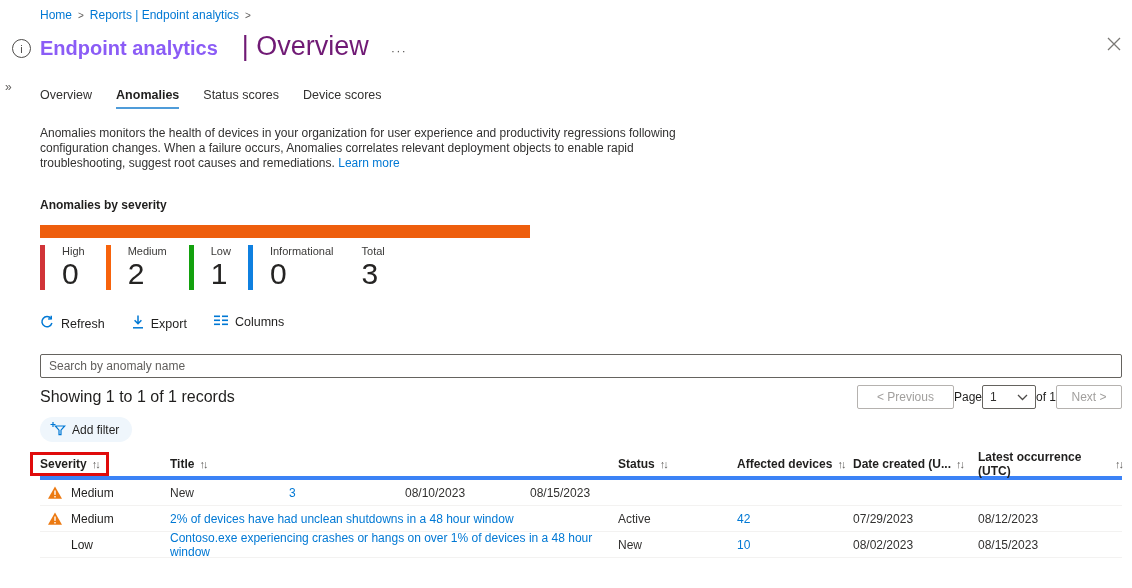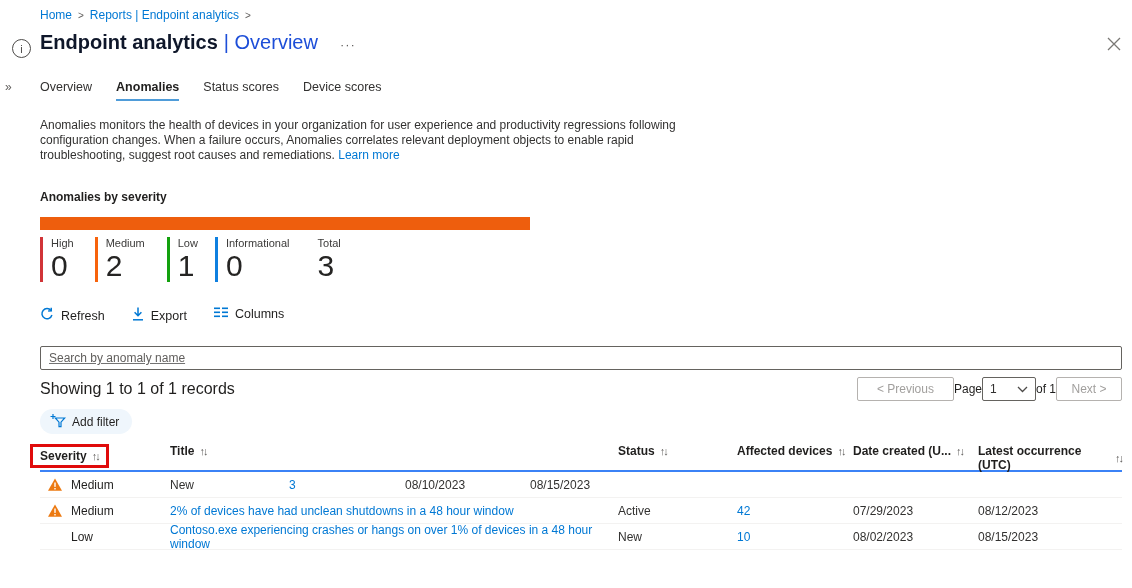--- a/index.html
+++ b/index.html
@@ -15,74 +15,74 @@
 
   .content { margin-left:40px; width:1082px; }
 
   
   .breadcrumb { padding-top:8px; font-size:12px; display:flex; align-items:center; gap:6px; }
   .crumb { color:#0078d4; cursor:pointer; }
   .crumb-sep { color:#605e5c; font-size:10px; }
 
   
   .page-header { margin-top:9px; display:flex; align-items:baseline; }
-  .page-title { font-size:20px; font-weight:700; color:#0f172a; }
-  .page-subtitle { font-size:20px; font-weight:400; color:#1d4ed8; margin-left:6px; }
+  .page-title { font-size:20px; font-weight:700; color:#8b5cf6; }
+  .page-subtitle { font-size:27px; font-weight:400; color:#701a75; margin-left:24px; }
   .more-btn { margin-left:22px; color:#605e5c; font-size:13px; letter-spacing:1px; cursor:pointer; }
 
   
   .tabs { margin-top:26px; display:flex; gap:24px; font-size:12.5px; }
   .tab { color:#323130; padding-bottom:5px; cursor:pointer; }
   .tab.active { font-weight:700; color:#201f1e; border-bottom:2px solid #4f9cd9; }
 
   
   .description { margin-top:17px; max-width:658px; font-size:12px; line-height:15px; color:#323130; }
   .link { color:#0078d4; cursor:pointer; }
 
   
   .sev-heading { margin-top:27px; font-size:12px; font-weight:700; color:#201f1e; }
   .sev-bar { margin-top:13px; width:490px; height:13px; background:#ee5e0d; }
   .tiles { margin-top:7px; display:flex; align-items:flex-start; }
-  .tile { border-left:3px solid #c2410c; padding-left:8px; }
+  .tile { border-left:5px solid #c2410c; padding-left:17px; }
   .tile-label { font-size:11px; line-height:13px; color:#3b3a39; }
   .tile-value { font-size:30px; line-height:32px; color:#252423; }
   .tile.t-high { border-left-color:#d13438; margin-right:21px; }
   .tile.t-medium { border-left-color:#f7630c; margin-right:22px; }
   .tile.t-low { border-left-color:#13a10e; margin-right:17px; }
   .tile.t-info { border-left-color:#0f80e0; margin-right:28px; }
   .tile.t-total { border-left:none; padding-left:0; }
 
   
   .toolbar { margin-top:25px; display:flex; gap:27px; align-items:flex-start; }
   .tool { display:flex; align-items:center; gap:7px; font-size:12.5px; color:#201f1e; cursor:pointer; }
 
   
   .search-input { margin-top:22px; width:100%; height:24px; border:1px solid #65635f; border-radius:2px;
-    padding:0 8px; font-size:12px; font-family:"Liberation Sans", sans-serif; color:#737373; display:block;text-decoration:underline; }
+    padding:0 8px; font-size:12px; font-family:"Liberation Sans", sans-serif; color:#0f172a; display:block; }
   .search-input::placeholder { color:#605e5c; }
 
   
   .meta-row { margin-top:7px; display:flex; justify-content:space-between; align-items:center; }
   .showing { font-size:16px; color:#201f1e; }
   .pager { display:flex; align-items:center; }
   .pager-btn { height:24px; border:1px solid #b5b2af; border-radius:2px; background:#fff; color:#a19f9d;
     font-size:12px; display:flex; align-items:center; justify-content:center; cursor:default; }
   .pager-btn.prev { width:97px; }
   .pager-btn.next { width:66px; }
   .page-label, .page-of { font-size:12px; color:#201f1e; }
   .page-select { width:54px; height:24px; border:1px solid #65635f; border-radius:2px; display:flex;
     align-items:center; justify-content:space-between; padding:0 7px; font-size:12px; cursor:pointer; }
 
   
   .add-filter { margin-top:8px; display:inline-flex; align-items:center; gap:6px; height:25px;
     padding:0 13px 0 10px; background:#eff6fc; border-radius:13px; font-size:12px; color:#201f1e; cursor:pointer; }
 
   
   .table { margin-top:10px; width:100%; font-size:12px; }
-  .thead { display:flex; align-items:flex-start; height:28px; border-bottom:2px solid #3b82f6; font-weight:700; color:#201f1e;margin-top:8px; }
+  .thead { display:flex; align-items:center; height:28px; border-bottom:4px solid #3b82f6; font-weight:700; color:#201f1e;margin-top:8px; }
   .th { display:flex; align-items:center; gap:5px; cursor:pointer; }
   .sort { font-size:11px; font-weight:400; color:#605e5c; letter-spacing:-2px; }
   .col-sev { width:130px; }
   .col-title { width:448px; }
   .col-status { width:119px; }
   .col-aff { width:116px; }
   .col-date { width:125px; }
   .col-latest { flex:1; }
   .sev-box { display:inline-flex; align-items:center; gap:5px; border:3px solid #e00b0b; padding:2px 7px; margin-left:-10px; }
   .trow { display:flex; align-items:center; height:26px; border-bottom:1px solid #f3f2f1; }

